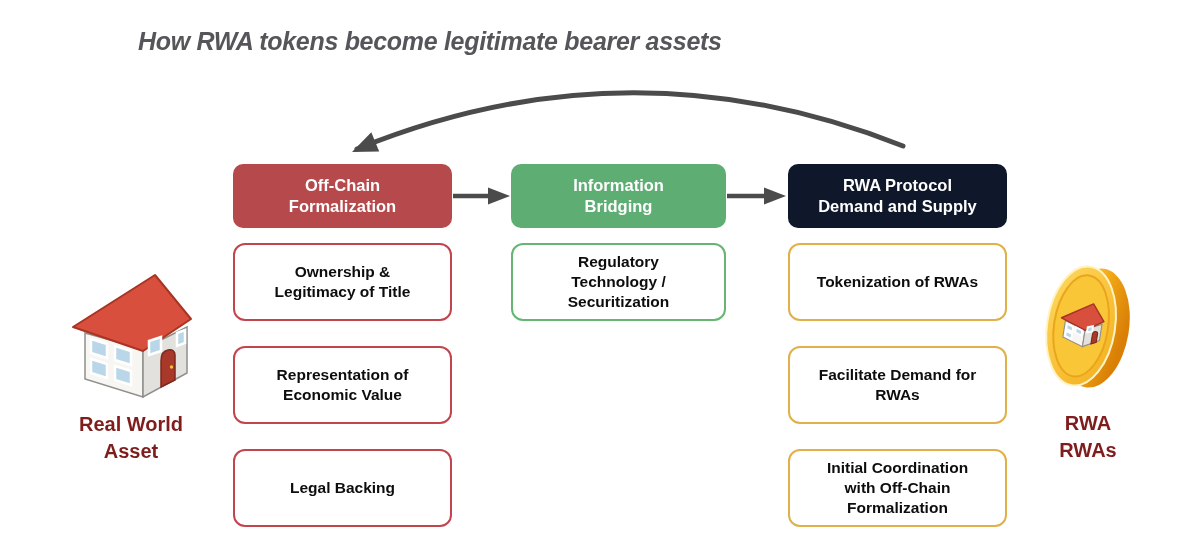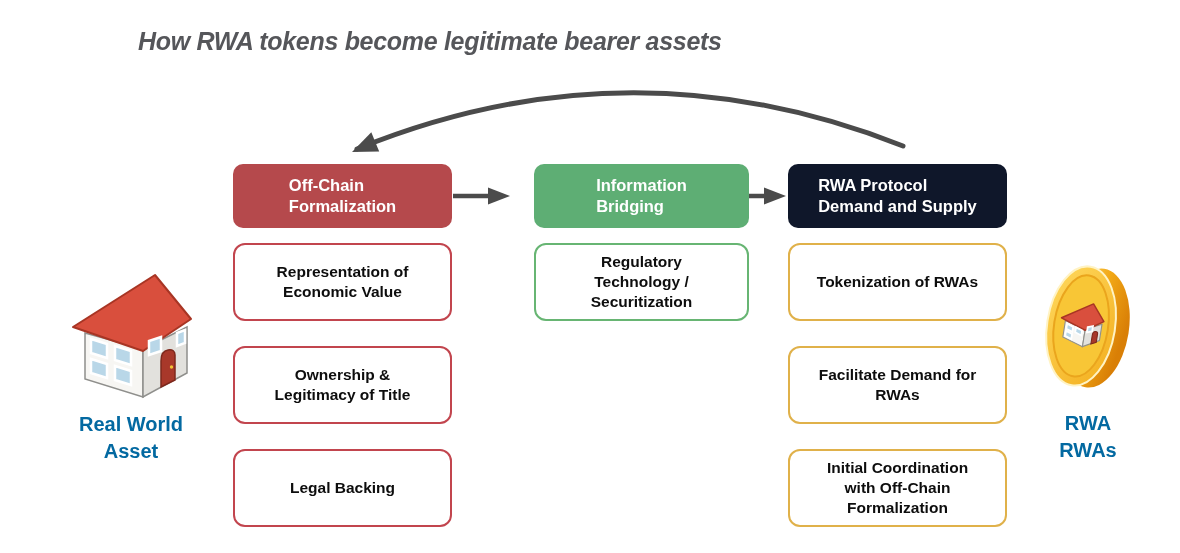--- a/index.html
+++ b/index.html
@@ -30,29 +30,29 @@
     width: 1180px; height: 553px;
     pointer-events: none;
   }
   .col {
     position: absolute;
     top: 164px;
     display: flex;
     flex-direction: column;
   }
   .col-1 { left: 233px; width: 219px; }
-  .col-2 { left: 534px; width: 215px; }
+  .col-2 { left: 511px; width: 215px; }
   .col-3 { left: 788px; width: 219px; }
   .header {
     height: 64px;
     border-radius: 10px;
     display: flex;
     align-items: center;
     justify-content: center;
-    text-align: left;
+    text-align: center;
     color: #ffffff;
     font-weight: bold;
     font-size: 16.5px;
     line-height: 21px;
     white-space: pre-line;
     margin-bottom: 15px;
   }
   .h-red   { background: #b5494c; }
   .h-green { background: #5eae74; }
   .h-gold  { background: #0f172a; }
@@ -82,21 +82,21 @@
     position: absolute;
     text-align: center;
   }
   .entity-left  { left: 48px;  top: 263px; width: 166px; }
   .entity-right { left: 1026px; top: 254px; width: 124px; }
   .entity svg { display: block; margin: 0 auto; }
   .entity-label {
     font-size: 20px;
     line-height: 27px;
     font-weight: bold;
-    color: #0369a1;
+    color: #7f1d1d;
     white-space: pre-line;
     margin-top: 6px;
   }
   .entity-right .entity-label { margin-top: 10px; }
 </style>
 </head>
 <body>
 
 <div class="canvas">
 
@@ -113,24 +113,24 @@
     </g>
     <g>
       <line x1="727" y1="196" x2="766" y2="196" stroke="#4b4b4b" stroke-width="4.5"></line>
       <polygon points="786,196 764,187.5 764,204.5" fill="#4b4b4b"></polygon>
     </g>
   </svg>
 
   <div class="col col-1">
     <div class="header h-red">Off-Chain
 Formalization</div>
+    <div class="item b-red">Ownership &amp;
+Legitimacy of Title</div>
     <div class="item b-red">Representation of
 Economic Value</div>
-    <div class="item b-red">Ownership &amp;
-Legitimacy of Title</div>
     <div class="item b-red">Legal Backing</div>
   </div>
 
   <div class="col col-2">
     <div class="header h-green">Information
 Bridging</div>
     <div class="item b-green">Regulatory
 Technology /
 Securitization</div>
   </div>

